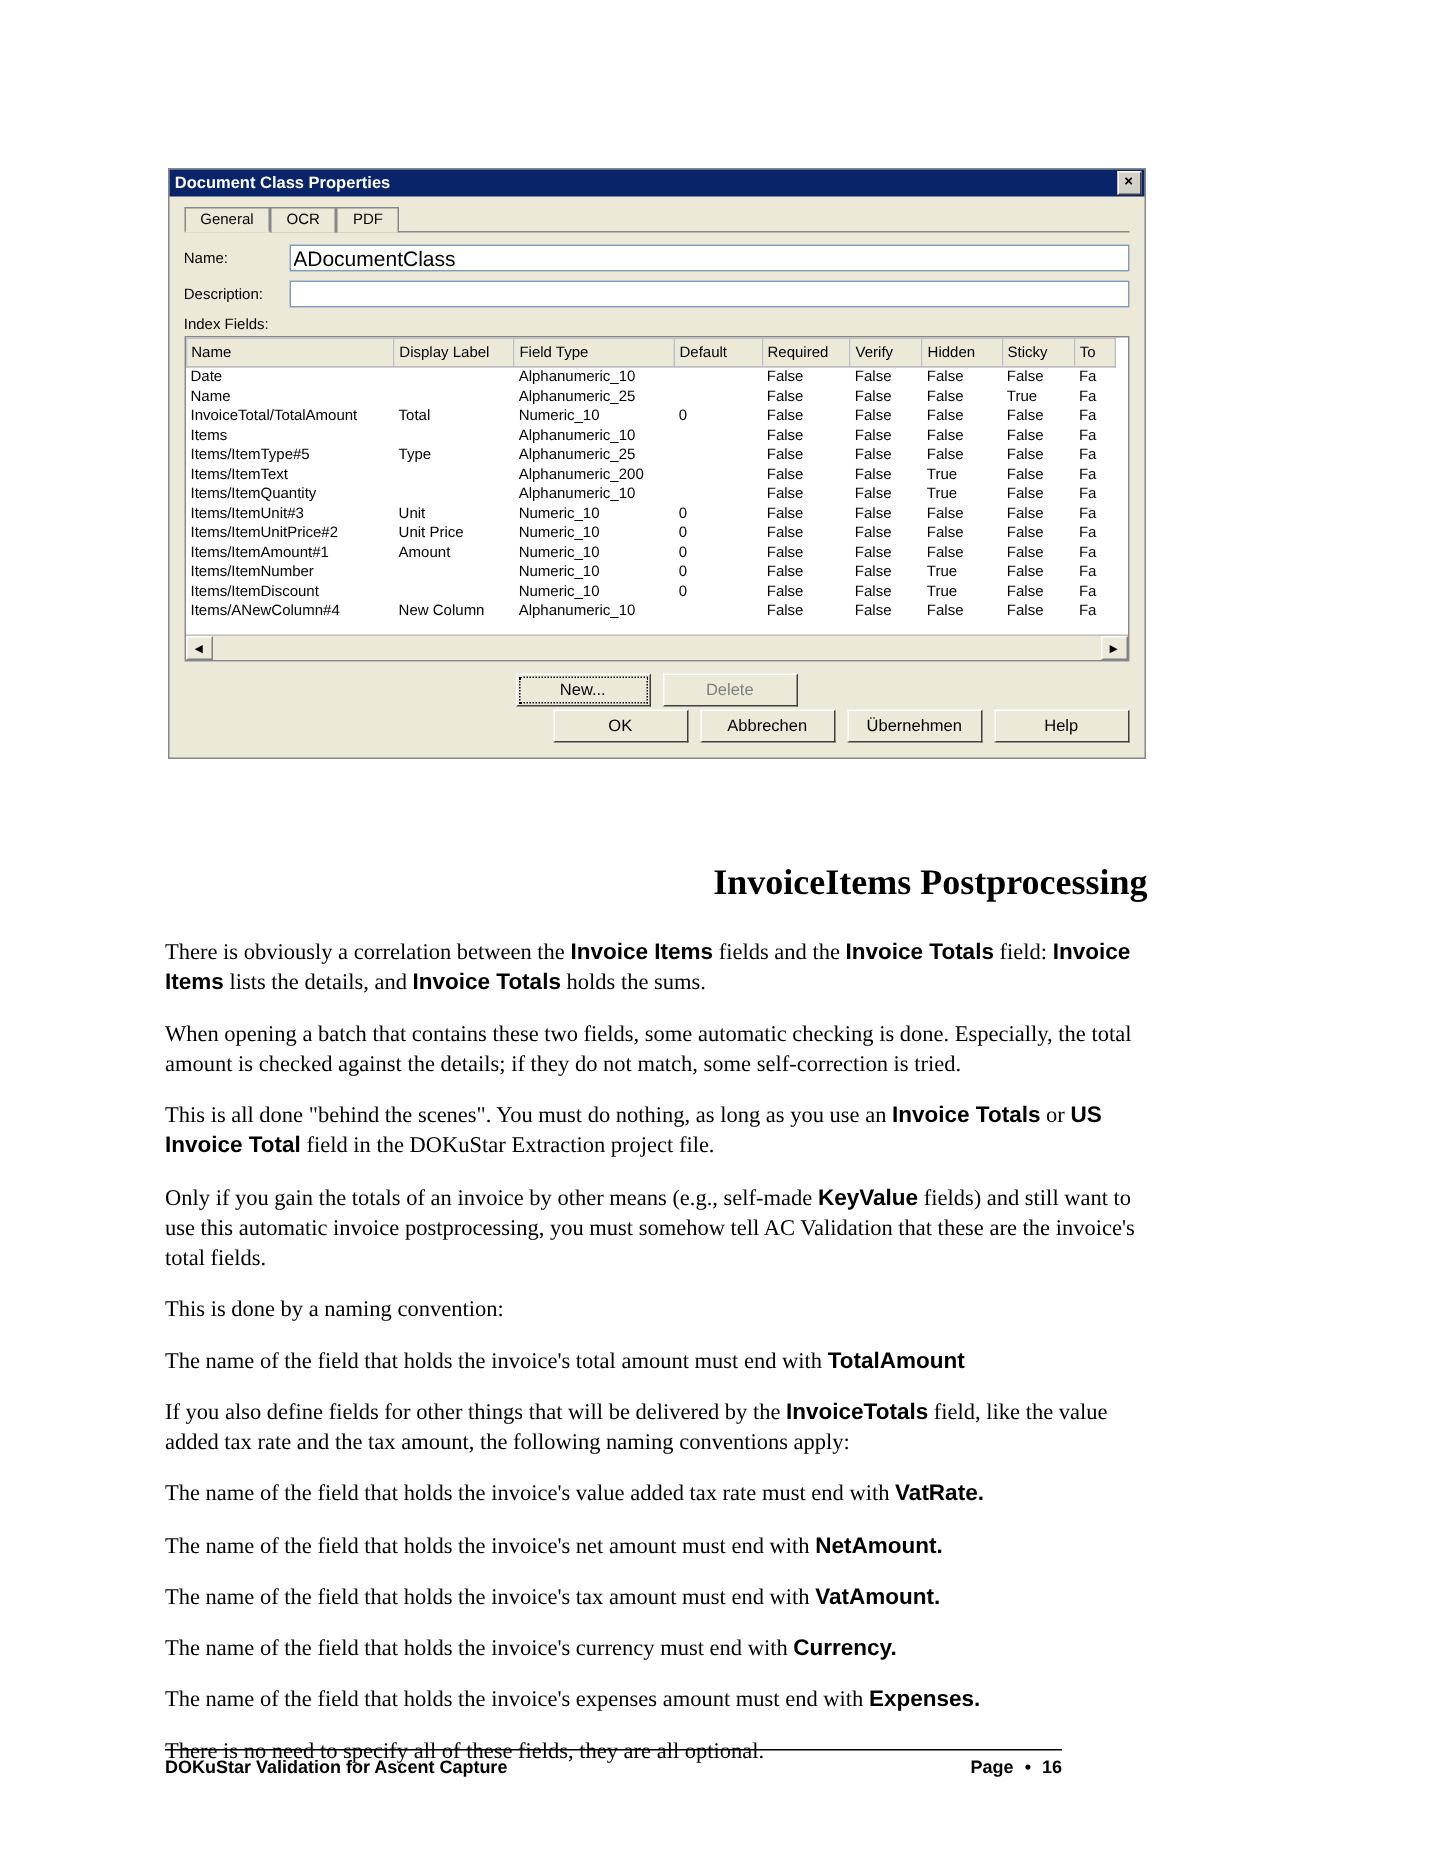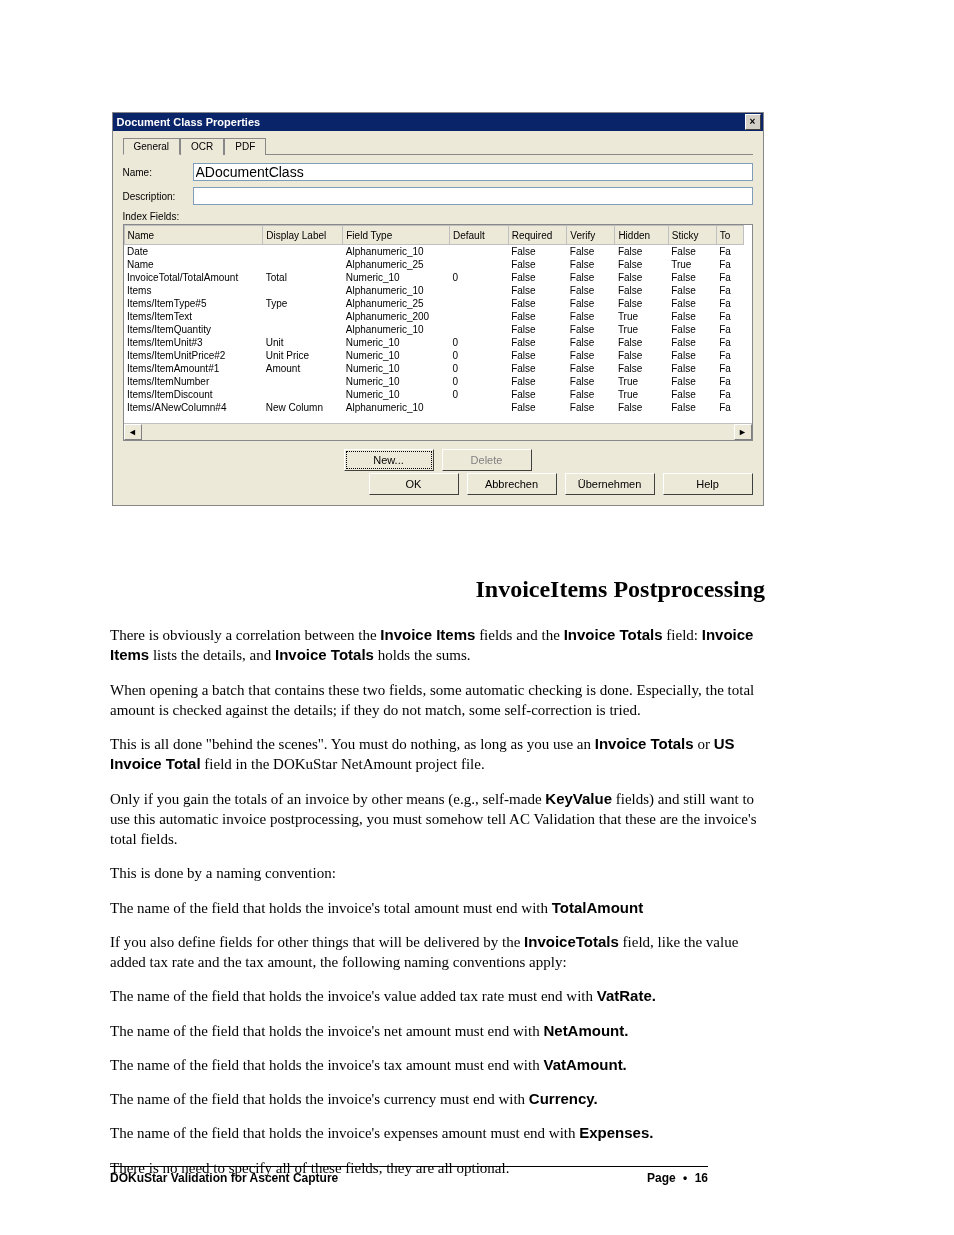--- a/index.html
+++ b/index.html
@@ -447,21 +447,21 @@
 
   <h1 class="article">InvoiceItems Postprocessing</h1>
 
   <p class="body">
     <span>There is obviously a correlation between the </span><b>Invoice Items</b><span> fields and the </span><b>Invoice Totals</b><span> field: </span><b>Invoice Items</b><span> lists the details, and </span><b>Invoice Totals</b><span> holds the sums.</span>
   </p>
 
   <p class="body">When opening a batch that contains these two fields, some automatic checking is done. Especially, the total amount is checked against the details; if they do not match, some self-correction is tried.</p>
 
   <p class="body">
-    <span>This is all done "behind the scenes".  You must do nothing, as long as you use an </span><b>Invoice Totals</b><span> or </span><b>US Invoice Total</b><span> field in the DOKuStar NetAmount project file.</span>
+    <span>This is all done "behind the scenes".  You must do nothing, as long as you use an </span><b>Invoice Totals</b><span> or </span><b>US Invoice Total</b><span> field in the DOKuStar Extraction project file.</span>
   </p>
 
   <p class="body">
     <span>Only if you gain the totals of an invoice by other means (e.g., self-made </span><b>KeyValue</b><span> fields) and still want to use this automatic invoice postprocessing, you must somehow tell AC Validation that these are the invoice's total fields.</span>
   </p>
 
   <p class="body">This is done by a naming convention:</p>
 
   <p class="body">
     <span>The name of the field that holds the invoice's total amount must end with </span><b>TotalAmount</b>

